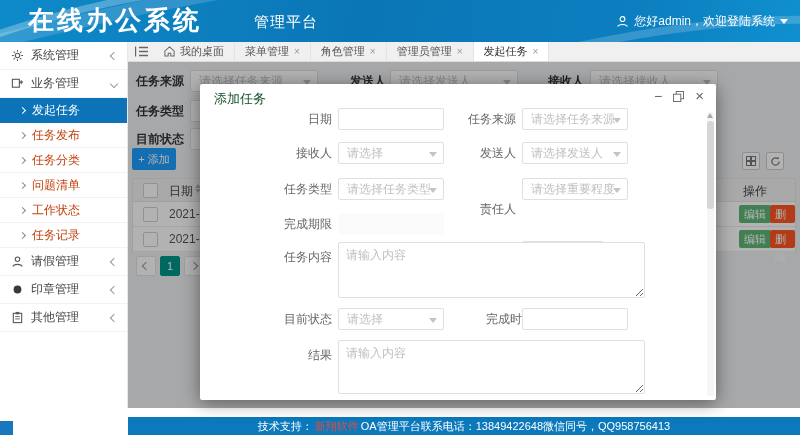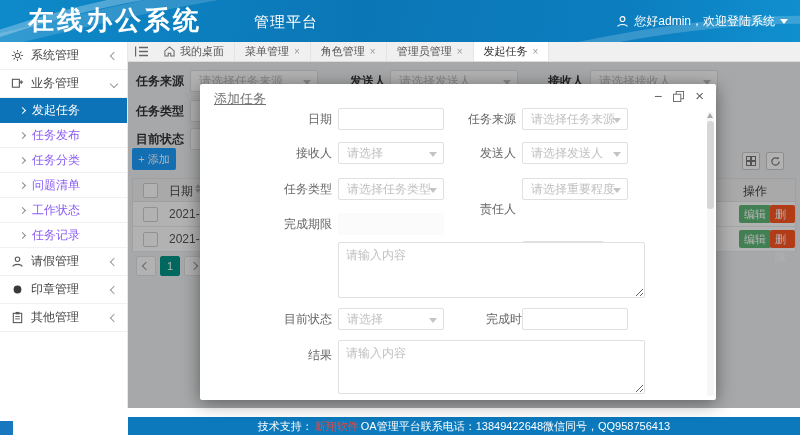--- a/index.html
+++ b/index.html
@@ -16,21 +16,21 @@
     color:#fff;font-size:12px;cursor:pointer;}
   .caret-down{width:0;height:0;border-left:4px solid transparent;border-right:4px solid transparent;
     border-top:5px solid #fff;display:inline-block;}
 
   
   .sidebar{position:absolute;left:0;top:42px;width:128px;height:375px;background:#fff;
     border-right:1px solid #e9e9e9;box-sizing:border-box;z-index:1;}
   .snav{display:flex;align-items:center;padding:0 10px;border-bottom:1px solid #f1f1f1;
     font-size:12px;color:#444;cursor:pointer;background:#fff;box-sizing:border-box;}
   .snav.group{height:28px;}
-  .snav.child{height:25px;padding-left:20px;color:#8b5cf6;}
+  .snav.child{height:25px;padding-left:20px;color:#c2410c;}
   .snav .icn{width:14px;height:14px;margin-right:7px;display:inline-flex;align-items:center;justify-content:center;color:#5a5a5a;}
   .snav .chev{margin-left:auto;}
   .chev{display:inline-block;width:5px;height:5px;border:solid #9a9a9a;border-width:0 1px 1px 0;}
   .chev.left{transform:rotate(135deg);}
   .chev.down{transform:rotate(45deg);}
   .arr-right{display:inline-block;width:4px;height:4px;border:solid #8a8a8a;border-width:0 1px 1px 0;
     transform:rotate(-45deg);margin-right:7px;}
   .snav.active{background:#0d73b8;color:#fff;border-bottom:1px solid #0d73b8;}
   .snav.active .arr-right{border-color:#fff;}
 
@@ -70,21 +70,21 @@
   .btn-del{background:#FF5722;}
   .pagebox{position:absolute;left:8px;top:194px;height:20px;display:flex;align-items:center;gap:4px;font-size:11px;color:#888;}
   .pg{width:18px;height:18px;border:1px solid #e2e2e2;background:#fff;display:flex;align-items:center;
     justify-content:center;border-radius:2px;cursor:pointer;color:#999;}
   .pg.cur{background:#009688;border-color:#009688;color:#fff;cursor:default;}
 
   
   .overlay{position:absolute;left:128px;top:62px;width:672px;height:346px;background:rgba(0,0,0,.30);z-index:3;}
   .modal{position:absolute;left:200px;top:84px;width:516px;height:316px;background:#fff;z-index:4;
     border-radius:2px;box-shadow:0 3px 18px rgba(0,0,0,.45);}
-  .m-title{position:absolute;left:14px;top:6px;font-size:13px;color:#737373;text-decoration:underline;}
+  .m-title{position:absolute;left:14px;top:6px;font-size:13px;color:#14532d;}
   .m-ctrls{position:absolute;right:12px;top:5px;display:flex;align-items:center;gap:11px;color:#666;}
   .m-min{font-size:14px;line-height:14px;cursor:pointer;}
   .m-max{display:inline-flex;cursor:pointer;}
   .m-close{font-size:15px;line-height:14px;cursor:pointer;}
   .ml{position:absolute;width:76px;text-align:right;font-size:12px;color:#666;line-height:22px;}
   .mi{position:absolute;height:22px;border:1px solid #e0e0e0;border-radius:2px;box-sizing:border-box;
     font-size:12px;padding:0 6px;color:#333;outline:none;background:#fff;}
   .mt{position:absolute;border:1px solid #e0e0e0;border-radius:2px;box-sizing:border-box;font-size:12px;
     padding:4px 7px;color:#333;outline:none;font-family:inherit;resize:both;}
   .mi::placeholder,.mt::placeholder{color:#c0c0c0;}
@@ -357,20 +357,21 @@
     </div>
 
     <span class="ml" style="left:56px;top:129px;">完成期限</span>
     <div class="mblank" style="left:138px;top:129px;width:106px;"></div>
     <span class="ml" style="left:240px;top:114px;">责任人</span>
     <div class="sel" style="left:322px;top:129px;width:82px;margin-top:28px;">
       <span>请选择责任人</span>
       <span class="caret"></span>
     </div>
 
+    <span class="ml" style="left:56px;top:162px;">任务内容</span>
     <textarea class="mt" style="left: 138px; top: 158px; width: 307px; height: 56px;" placeholder="请输入内容"></textarea>
 
     <span class="ml" style="left:56px;top:224px;">目前状态</span>
     <div class="sel" style="left:138px;top:224px;width:106px;">
       <span>请选择</span>
       <span class="caret"></span>
     </div>
     <span class="ml" style="left:258px;top:224px;">完成时间</span>
     <input class="mi" style="left: 322px; top: 224px; width: 106px;">
 

